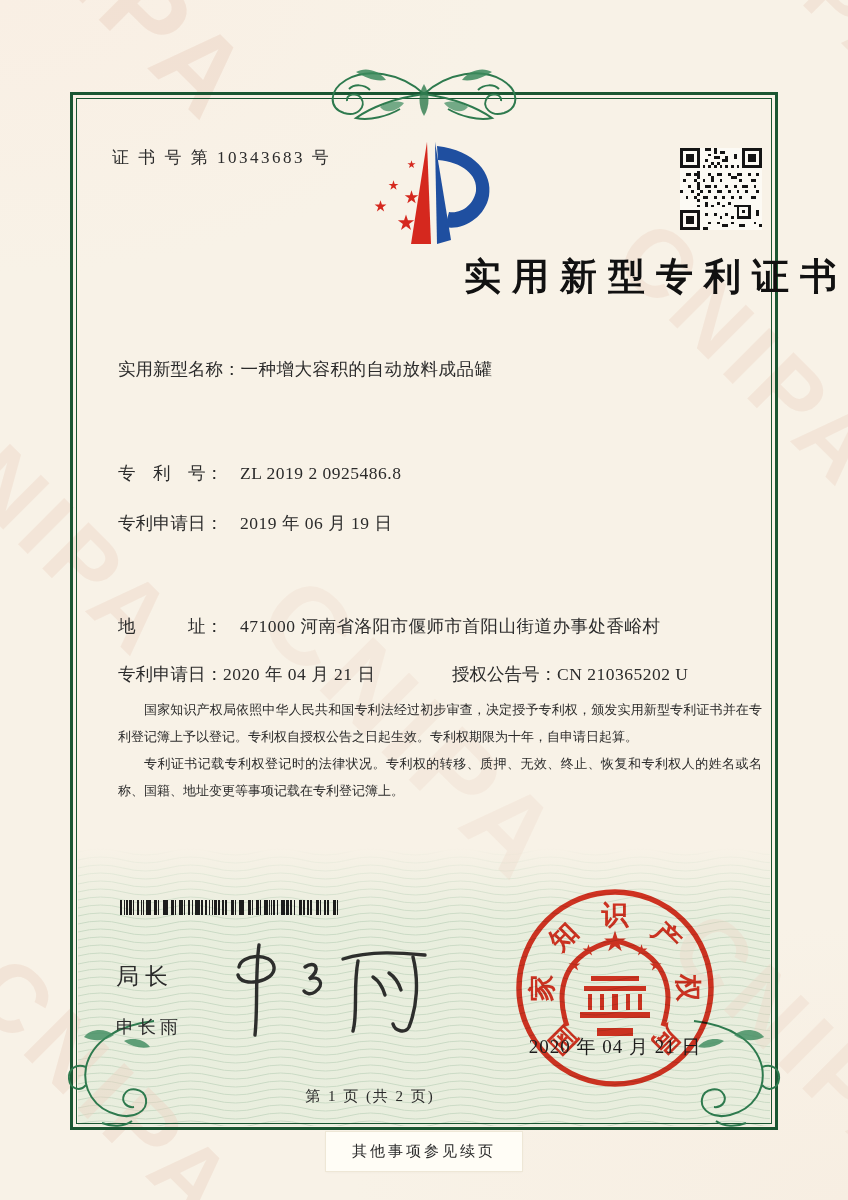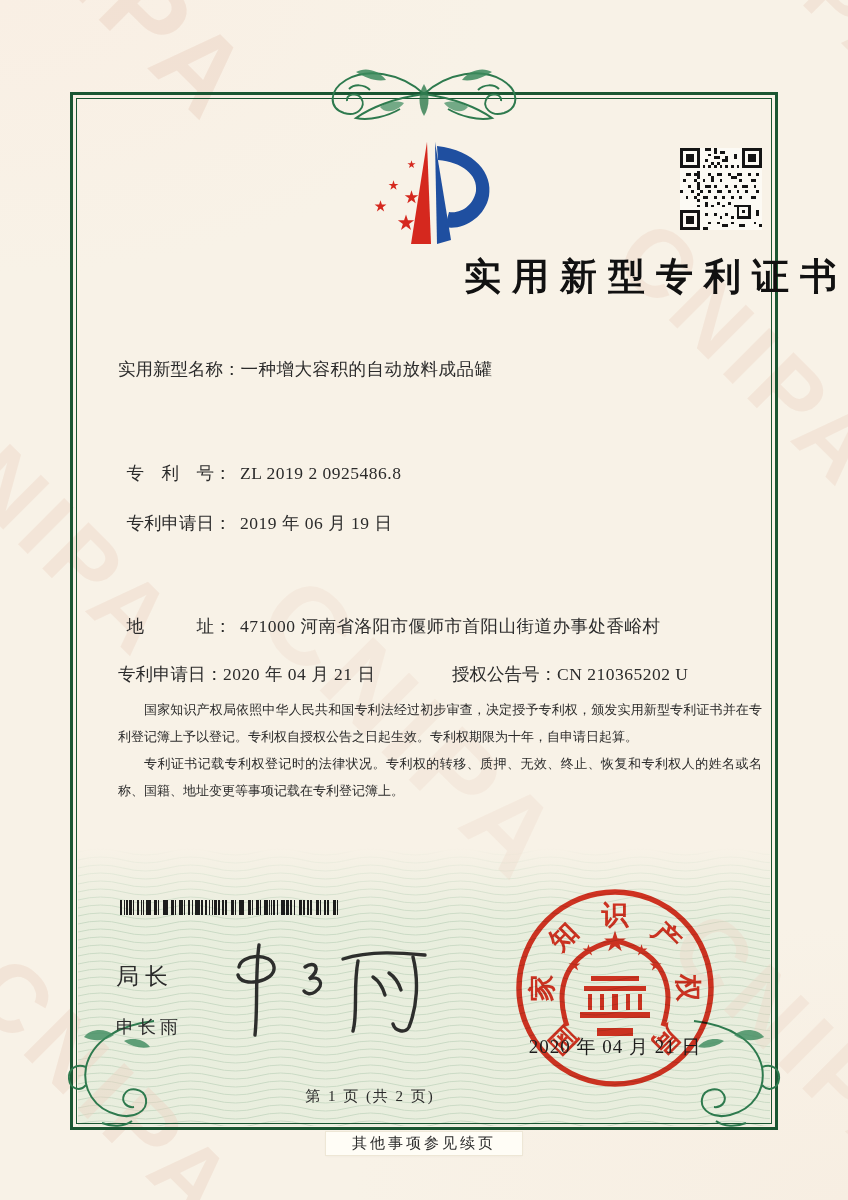--- a/index.html
+++ b/index.html
@@ -21,38 +21,38 @@
   .frame-inner{position:absolute;inset:3px;border:1px solid #1a5632;}
   .guilloche{position:absolute;left:78px;top:848px;width:692px;height:278px;z-index:1;}
   .guilloche .tint{position:absolute;inset:0;background:linear-gradient(to bottom,rgba(232,239,223,0),rgba(230,237,220,.85) 70px,rgba(230,237,220,.85));}
   .guilloche svg{position:absolute;inset:0;-webkit-mask-image:linear-gradient(to bottom,transparent,#000 70px);mask-image:linear-gradient(to bottom,transparent,#000 70px);}
   .ornament{position:absolute;z-index:4;}
   .cert-no{position:absolute;left:112px;top:146px;z-index:4;font-size:17px;letter-spacing:2.5px;}
   .logo{position:absolute;left:350px;top:130px;z-index:4;}
   .qr{position:absolute;left:680px;top:148px;z-index:4;}
   .title{position:absolute;left:0;top:252px;width:848px;text-align:right;z-index:4;
     font-size:37px;font-weight:bold;letter-spacing:11px;color:#111;}
-  .field{position:absolute;left:118px;z-index:4;font-size:17.5px;white-space:nowrap;text-align:center;}
+  .field{position:absolute;left:118px;z-index:4;font-size:17.5px;white-space:nowrap;}
   .field .lbl{display:inline-block;min-width:122px;}
   .field .val{letter-spacing:.5px;}
   .field2{left:452px;}
   .paras{position:absolute;left:118px;top:696px;width:644px;z-index:4;font-size:13px;line-height:27px;text-align:justify;}
   .paras p{margin:0;text-indent:2em;}
   .barcode{position:absolute;left:120px;top:900px;width:220px;height:15px;z-index:4;
     background-image:
       repeating-linear-gradient(90deg,#1c1c1c 0 2px,transparent 2px 4px,#1c1c1c 4px 5px,transparent 5px 9px,#1c1c1c 9px 12px,transparent 12px 13px,#1c1c1c 13px 14px,transparent 14px 17px),
       repeating-linear-gradient(90deg,#1c1c1c 0 1px,transparent 1px 6px,#1c1c1c 6px 8px,transparent 8px 13px,#1c1c1c 13px 14px,transparent 14px 23px);}
   .signer-title{position:absolute;left:116px;top:961px;z-index:4;font-size:23px;letter-spacing:6px;}
   .signer-name{position:absolute;left:116px;top:999px;z-index:4;font-size:18px;letter-spacing:4px;margin-top:16px;}
   .signature{position:absolute;left:225px;top:933px;z-index:4;opacity:.92;}
   .seal{position:absolute;left:505px;top:878px;z-index:5;opacity:.94;mix-blend-mode:multiply;}
   .seal-date{position:absolute;left:505px;top:1034px;width:220px;text-align:center;z-index:6;font-size:19px;color:#1c1c1c;letter-spacing:1px;}
   .page-footer{position:absolute;left:70px;top:1087px;width:600px;text-align:center;z-index:4;font-size:15px;letter-spacing:2px;}
   .cont-note{position:absolute;left:50%;top:1132px;transform:translateX(-50%);z-index:4;
-    background:#fffdf6;padding:2px 26px;font-size:15px;letter-spacing:3px;
+    background:#fffdf6;padding:10px 26px;font-size:15px;letter-spacing:3px;
     box-shadow:0 0 0 1px #eee7d6, 0 1px 3px rgba(0,0,0,.05);}
 </style>
 </head>
 <body>
 
 <div class="page">
 
   <div class="wm" style="left:-85px;top:-95px;font-size:110px;opacity:.5">CNIPA</div>
   <div class="wm" style="left:660px;top:-80px;font-size:82px;opacity:.45">CNIPA</div>
   <div class="wm" style="left:585px;top:300px;font-size:95px;opacity:.4">CNIPA</div>
@@ -101,20 +101,21 @@
   <svg class="ornament" style="left:690px;top:1015px" width="100" height="118" viewBox="0 0 100 118">
     <g transform="translate(100,0) scale(-1,1)" fill="none" stroke="#2e7a4e" stroke-width="2">
       <path d="M96 6 C60 10 34 26 28 52 C24 74 36 94 60 100 C76 104 90 96 88 84 C86 73 70 71 66 80 C63 87 69 93 76 92"></path>
       <path d="M28 52 C18 48 10 54 11 64 C12 74 22 77 28 70"></path>
       <path d="M56 20 C46 12 32 14 26 22 C36 27 48 26 56 20 Z" fill="#3b8a5c" stroke="none" opacity=".8"></path>
       <path d="M92 32 C86 24 74 22 66 26 C74 32 84 34 92 32 Z" fill="#3b8a5c" stroke="none" opacity=".8"></path>
       <path d="M44 108 C54 112 66 112 74 106"></path>
     </g>
   </svg>
 
+  <div class="cert-no">证 书 号 第 10343683 号</div>
 
   <svg class="logo" width="150" height="120" viewBox="0 0 150 120">
     <defs>
       <symbol id="star" viewBox="-1.05 -1.05 2.1 2.1">
         <path d="M0,-1 0.225,-0.309 0.951,-0.309 0.363,0.118 0.588,0.809 0,0.382 -0.588,0.809 -0.363,0.118 -0.951,-0.309 -0.225,-0.309Z"></path>
       </symbol>
     </defs>
     <path d="M77 12 L61 114 L81 114 Z" fill="#d5281e"></path>
     <path d="M85 12 L87 114 L101 110 Z" fill="#1f4fa0"></path>
     <path d="M87 16 C125 20 143 44 139 66 C135 88 112 101 95 97 L99 82 C112 84 124 74 126 61 C128 45 112 32 88 30 Z" fill="#1f4fa0"></path>

